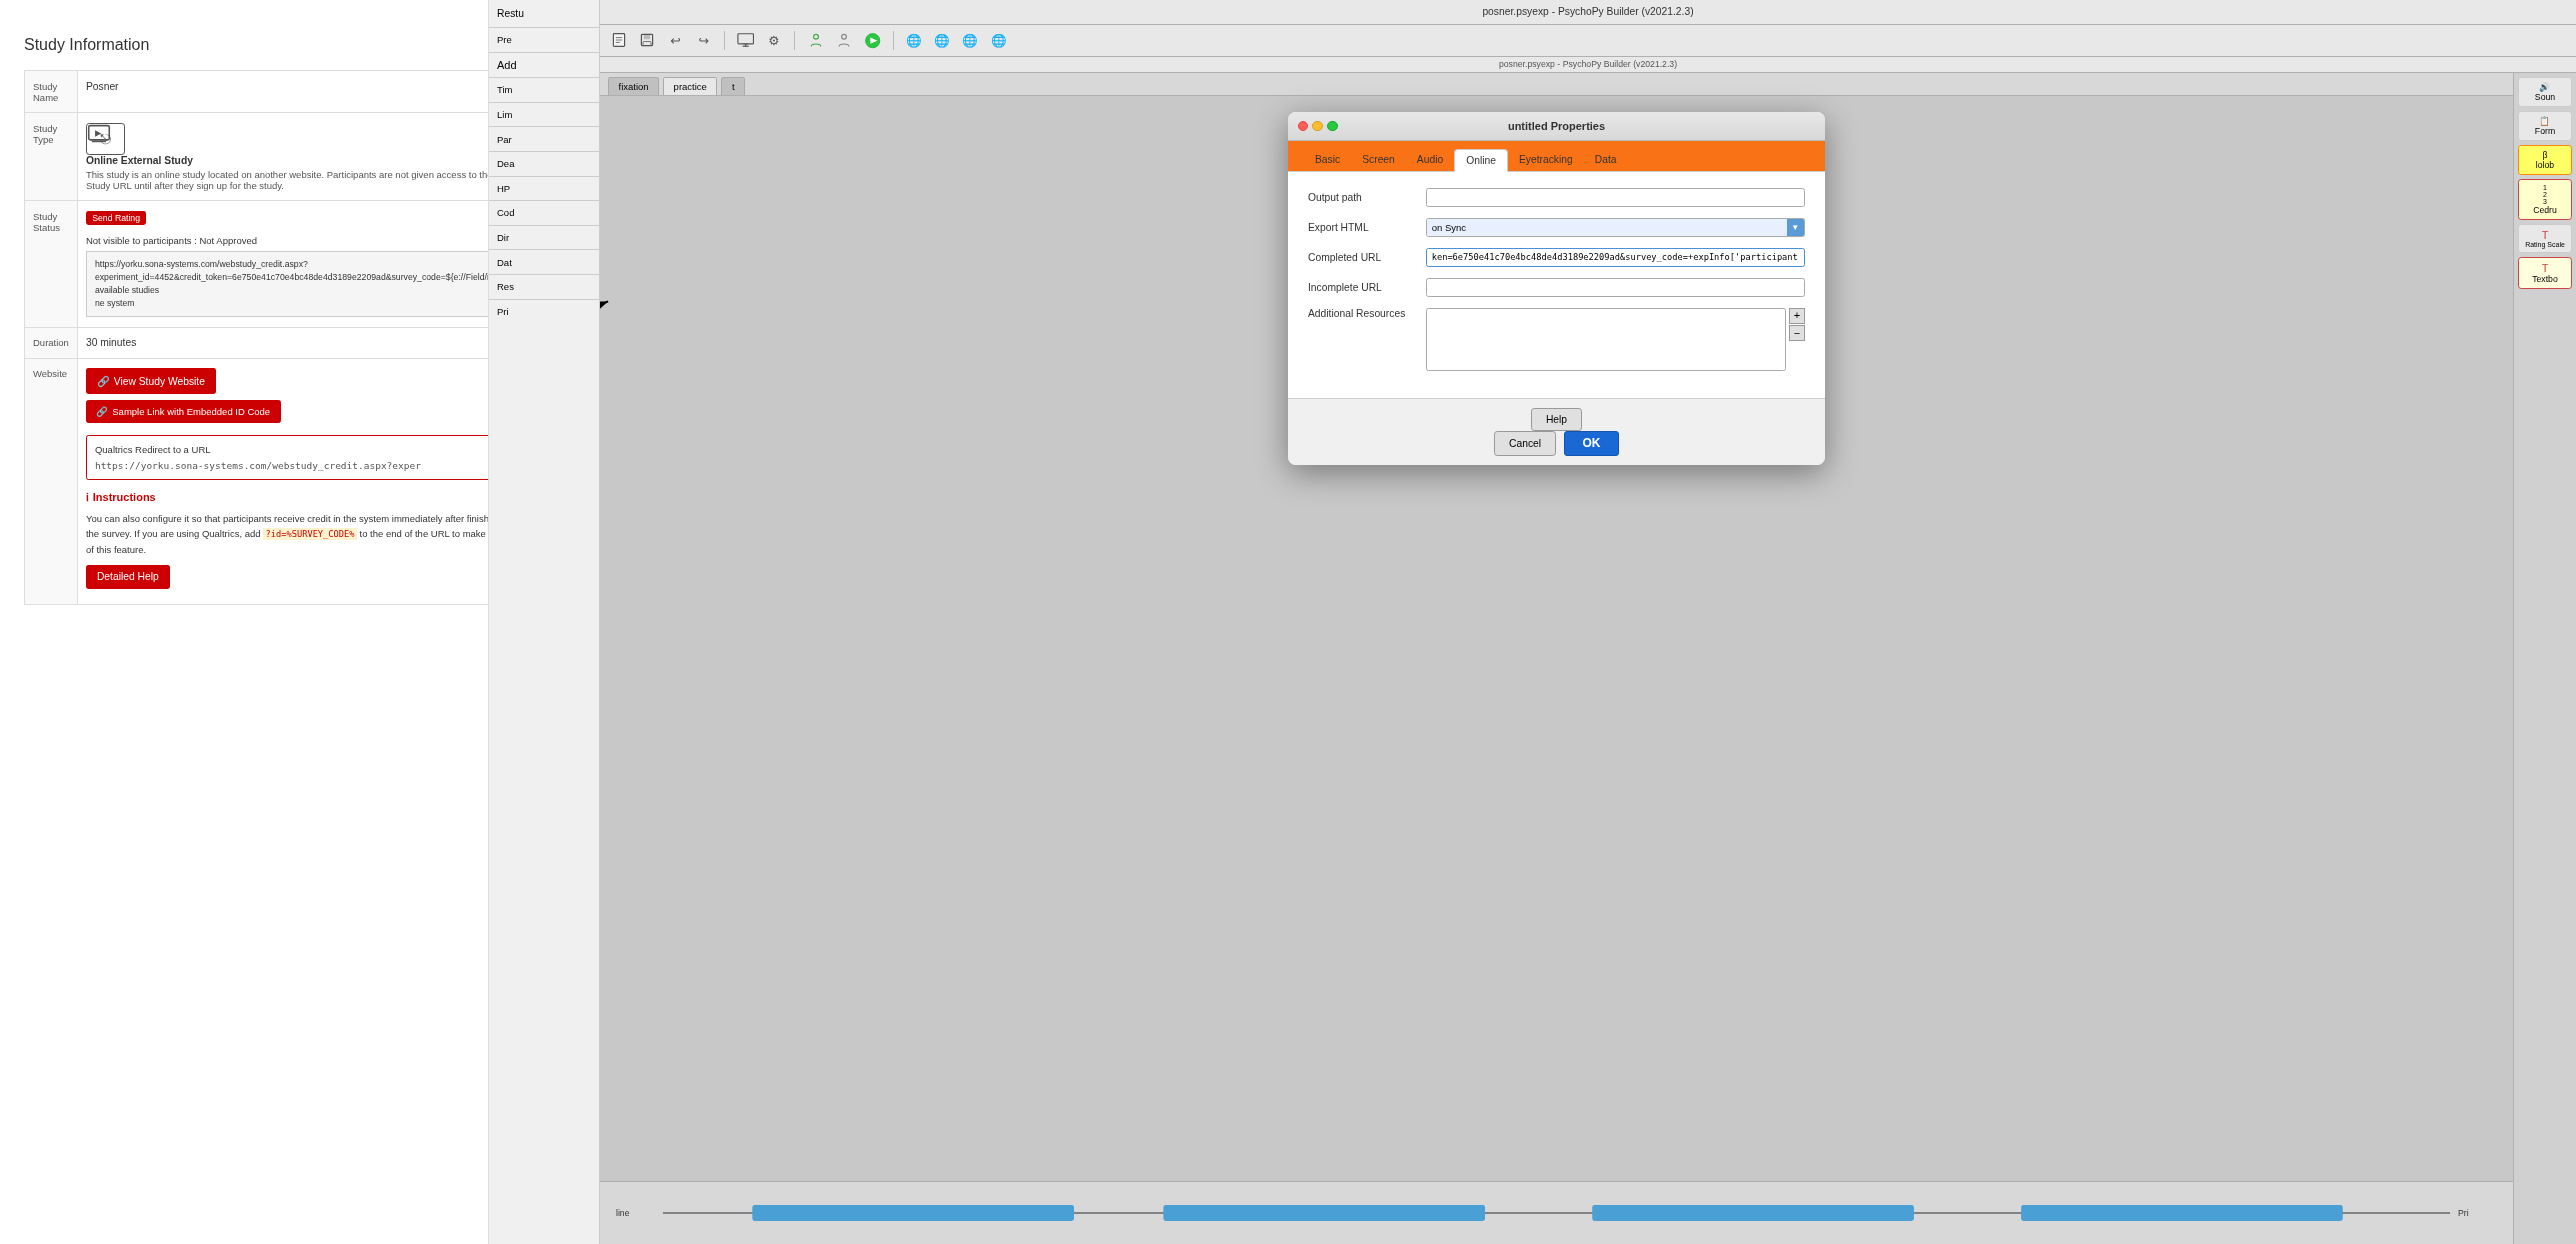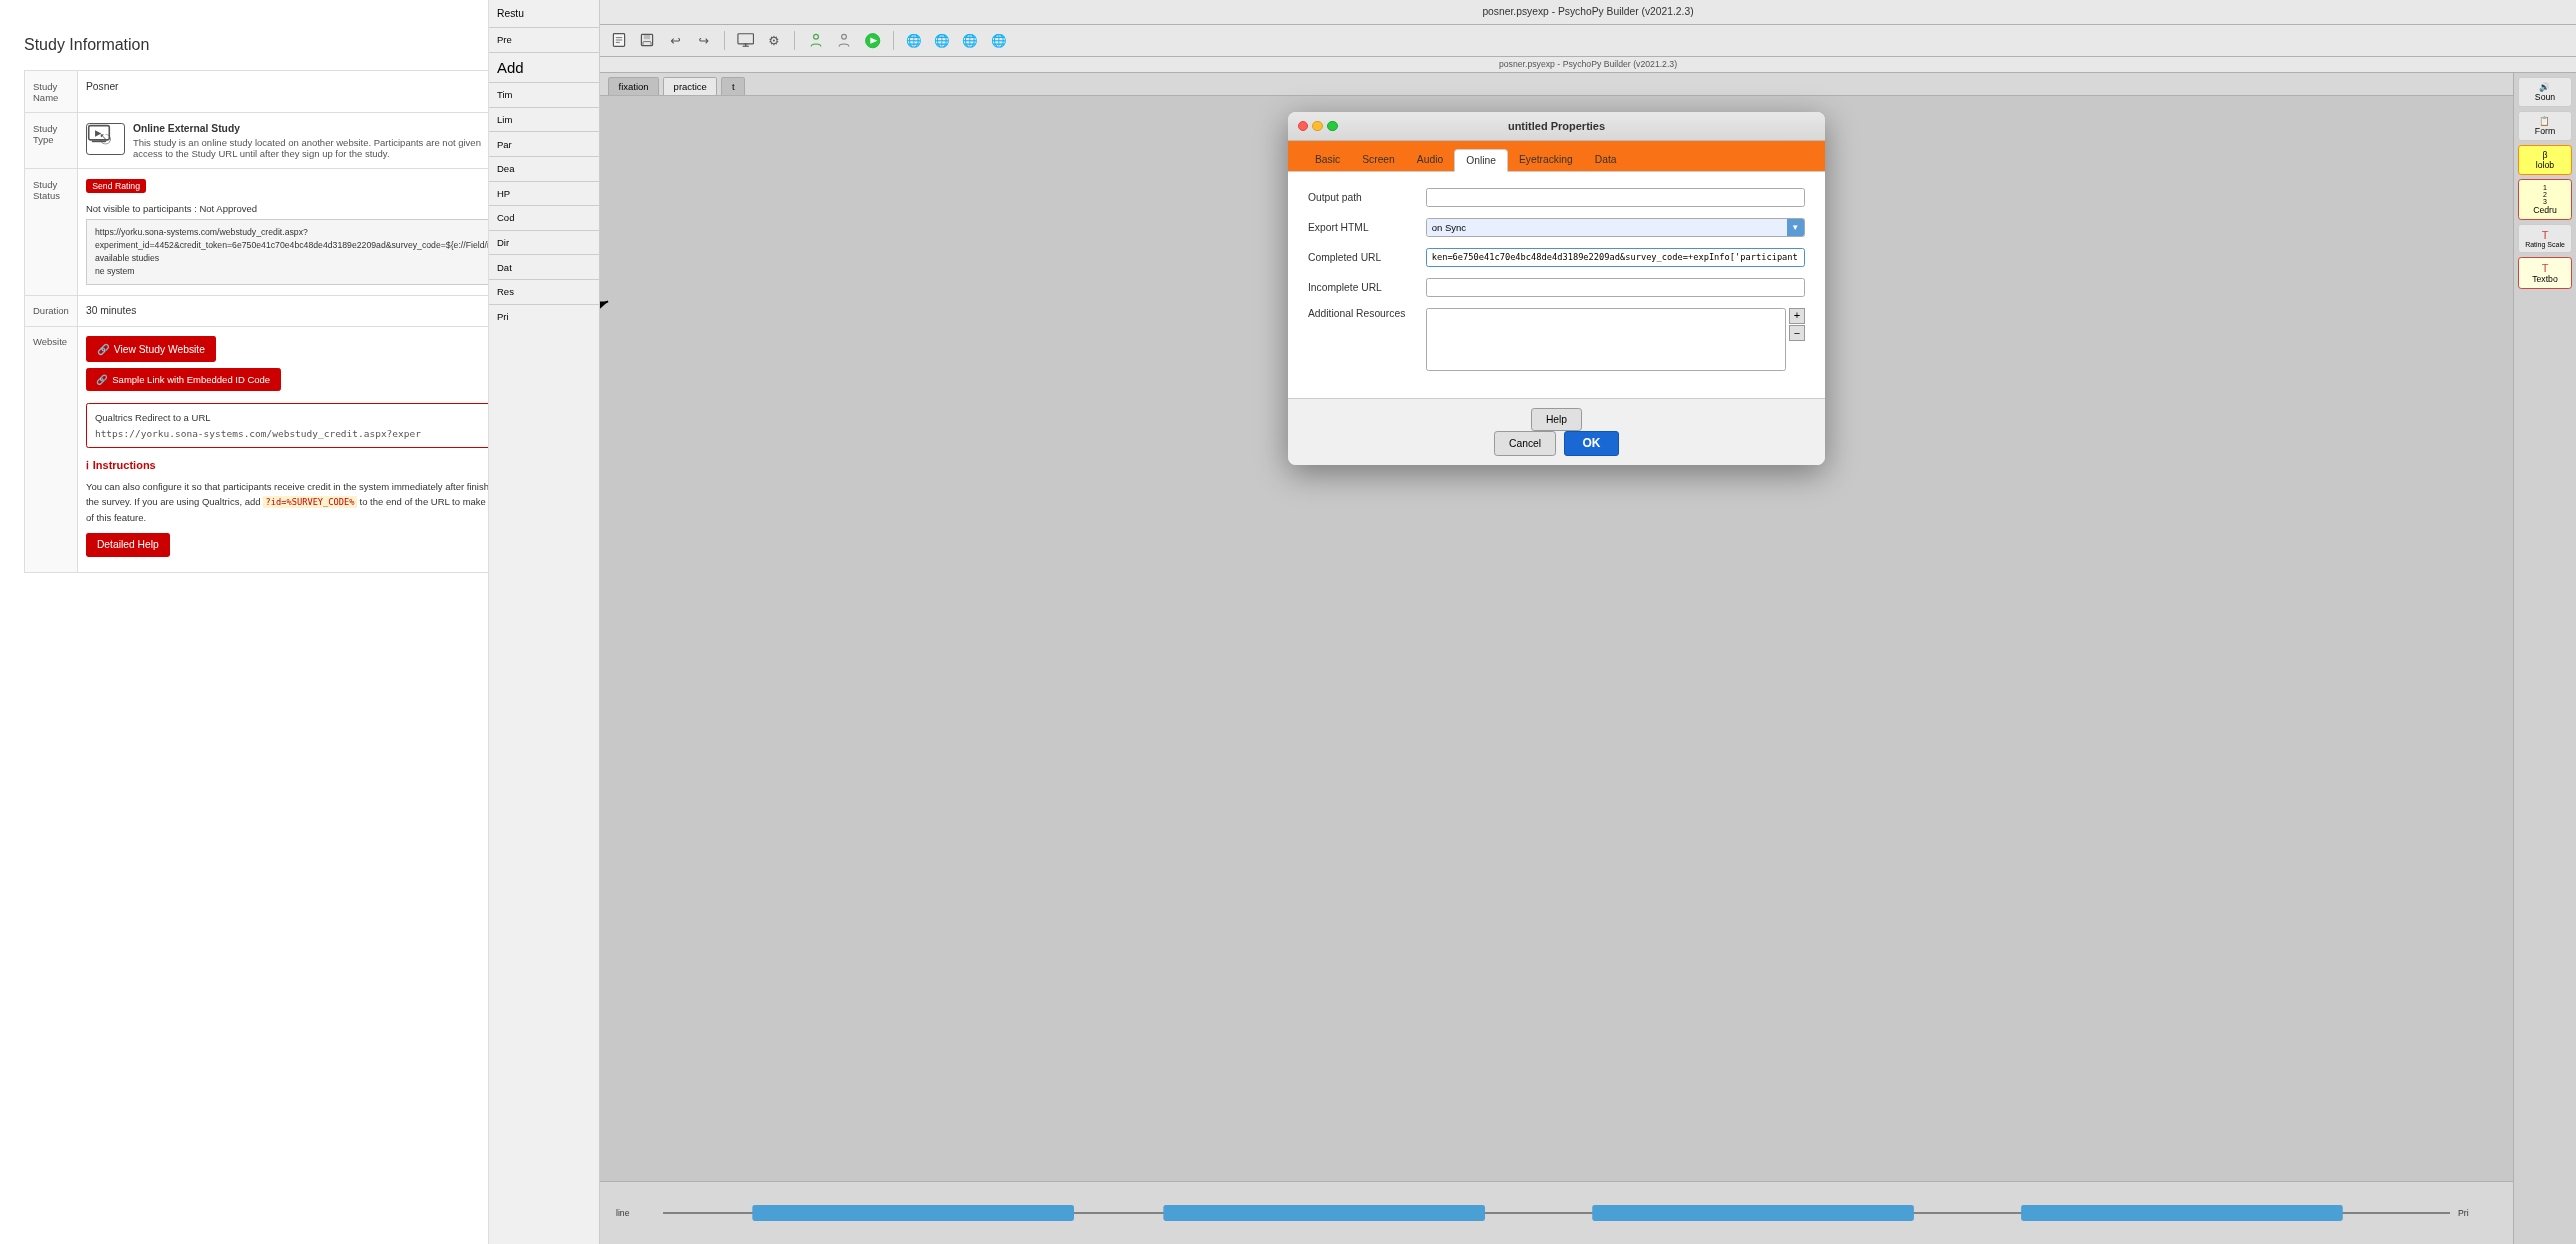--- a/index.html
+++ b/index.html
@@ -83,20 +83,21 @@
       top: 50%;
       left: 50%;
       transform: translate(-50%, -50%);
       font-size: 14px;
       color: #555;
     }
 
     .study-type-row {
       display: flex;
       align-items: flex-start;
+      flex-direction: column;
     }
 
     .study-type-text h4 {
       font-size: 10.3px;
       font-weight: 600;
       margin-bottom: 3.2px;
     }
 
     .study-type-text p {
       font-size: 9.5px;
@@ -637,21 +638,21 @@
         </button>
       </td>
     </tr>
   </tbody>
     </table>
 </div>
 
 <div class="middle-panel">
   <div style="padding:8px;font-size:10.3px;font-weight:500;border-bottom:0.8px solid #ccc;">Restu</div>
   <div style="padding:6.3px 8px;font-size:9.5px;border-bottom:0.8px solid #ccc;">Pre</div>
-  <div style="padding:6.3px 8px;font-size:15px;border-bottom:0.8px solid #ccc;">
+  <div style="padding:6.3px 8px;font-size:11px;border-bottom:0.8px solid #ccc;">
     <div>Add</div>
   </div>
   <div style="padding:6.3px 8px;font-size:9.5px;border-bottom:0.8px solid #ccc;">Tim</div>
   <div style="padding:6.3px 8px;font-size:9.5px;border-bottom:0.8px solid #ccc;">Lim</div>
   <div style="padding:6.3px 8px;font-size:9.5px;border-bottom:0.8px solid #ccc;">Par</div>
   <div style="padding:6.3px 8px;font-size:9.5px;border-bottom:0.8px solid #ccc;">Dea</div>
   <div style="padding:6.3px 8px;font-size:9.5px;border-bottom:0.8px solid #ccc;">HP</div>
   <div style="padding:6.3px 8px;font-size:9.5px;border-bottom:0.8px solid #ccc;">Cod</div>
   <div style="padding:6.3px 8px;font-size:9.5px;border-bottom:0.8px solid #ccc;">Dir</div>
   <div style="padding:6.3px 8px;font-size:9.5px;border-bottom:0.8px solid #ccc;">Dat</div>

